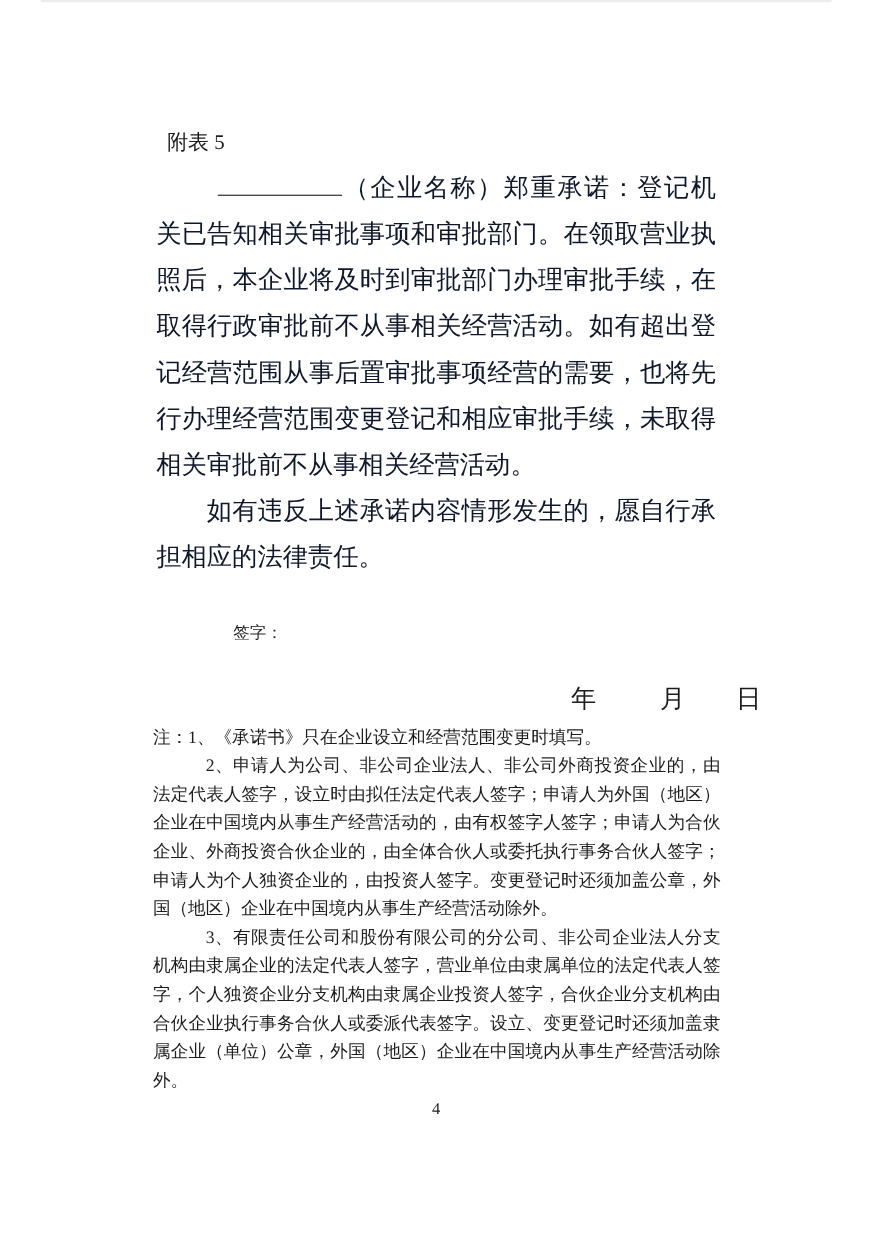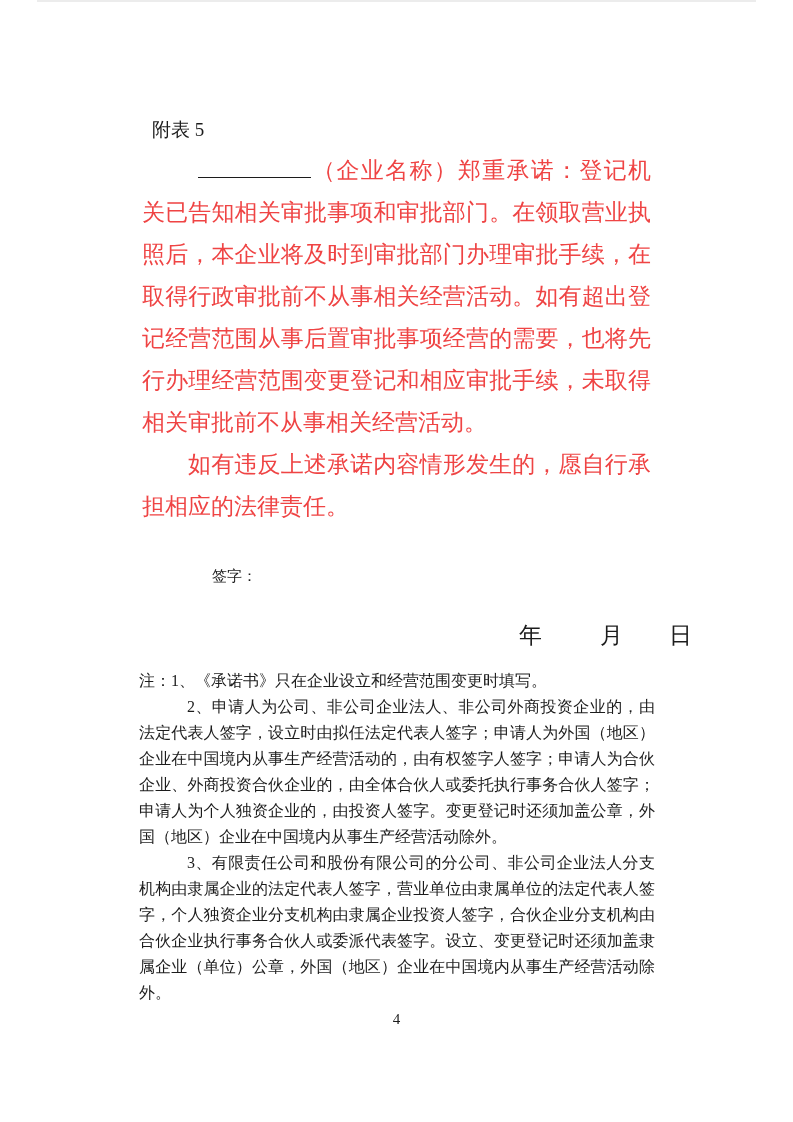--- a/index.html
+++ b/index.html
@@ -43,41 +43,41 @@
     height: 26px;
     vertical-align: baseline;
   }
   .blank-authority { width: 310px; }
   .blank-company { width: 113px; }
   .body-par {
     font-size: 23px;
     line-height: 42px;
     text-align: justify;
     text-justify: inter-ideograph;
-    color: #ef4444;
+    color: #0f172a;
   }
   .par-commitment { margin-top: 7px; text-indent: 56px; }
   .par-liability  { text-indent: 46px; }
   .signature-line {
     margin-top: 27px;
     font-size: 15px;
     line-height: 42px;
     margin-left: 70px;
   }
   .date-line {
     margin-top: 18px;
     font-size: 23px;
     line-height: 42px;
     white-space: nowrap;
   }
   .date-line .year  { margin-left: 377px; }
   .date-line .month { margin-left: 58px; }
   .date-line .day   { margin-left: 46px; }
   .notes {
-    margin-top: 11px;
+    margin-top: 1px;
     margin-left: -3px;
     margin-right: -4px;
     font-size: 16px;
     line-height: 26px;
     text-align: justify;
     text-justify: inter-ideograph;
   }
   .note.indented { text-indent: 48px; }
   .page-number {
     margin-top: 2px;

